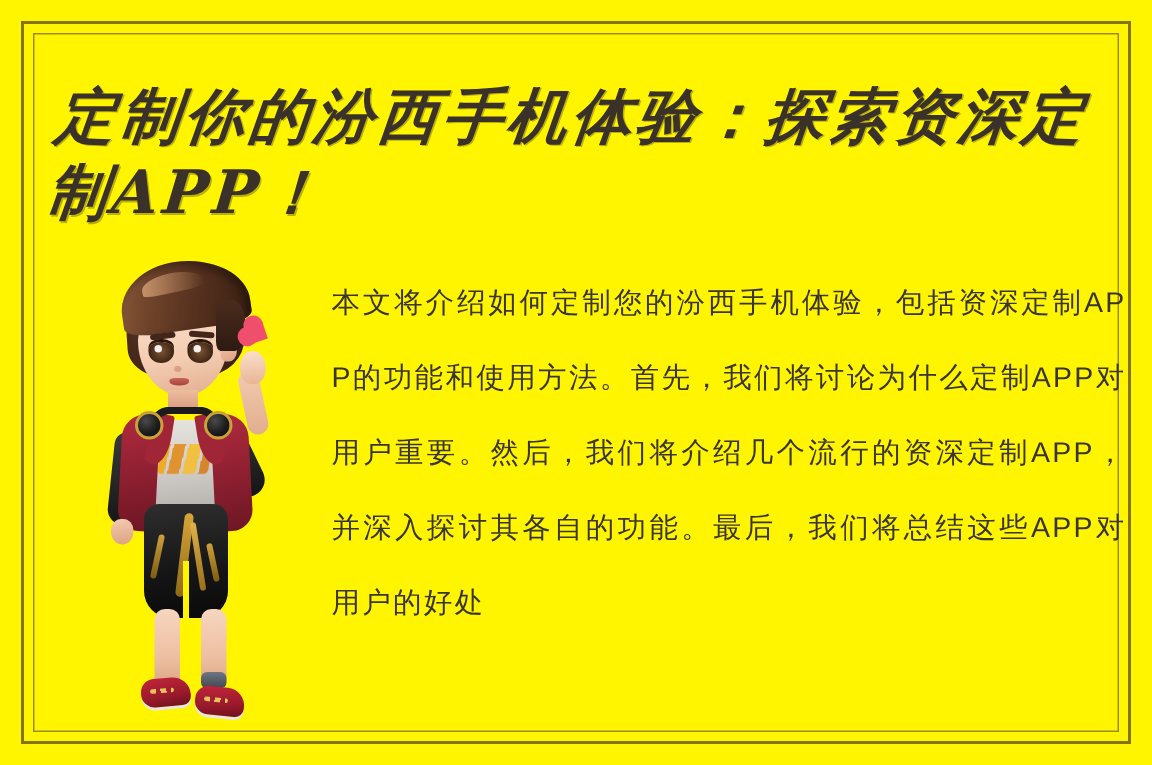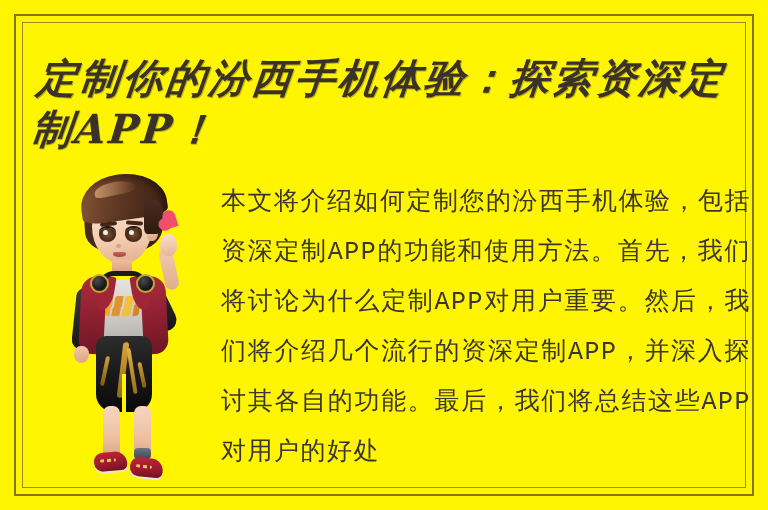--- a/index.html
+++ b/index.html
@@ -49,22 +49,22 @@
     transform-origin:left top;
     white-space:normal;
     word-break:break-all;
   }
 
   
   .body-copy {
     position:absolute;
     left:221px; top:178px;
     width:530px;
-    font-family:Liberation Mono, monospace;
-    font-size:25px;
+    font-family:Liberation Sans, sans-serif;
+    font-size:19px;
     line-height:50px;
     letter-spacing:1.5px;
     color:#3a3530;
     text-align:justify;
     text-justify:inter-character;
     word-break:break-all;
     overflow:hidden;
     height:300px;
   }
 

